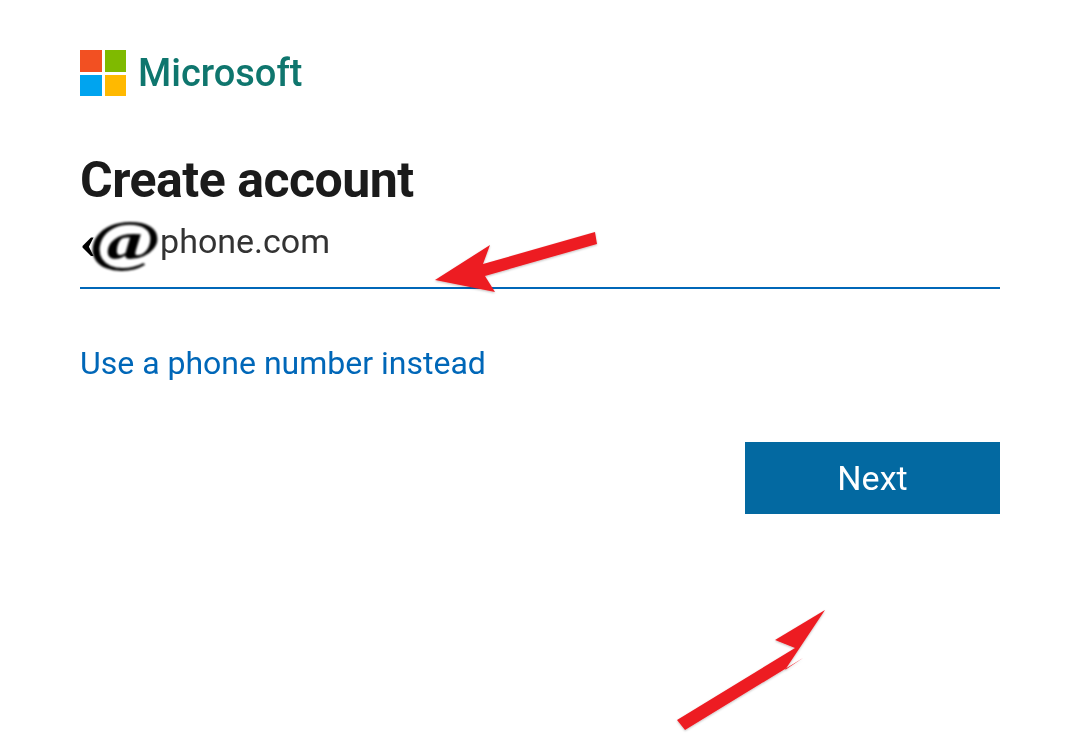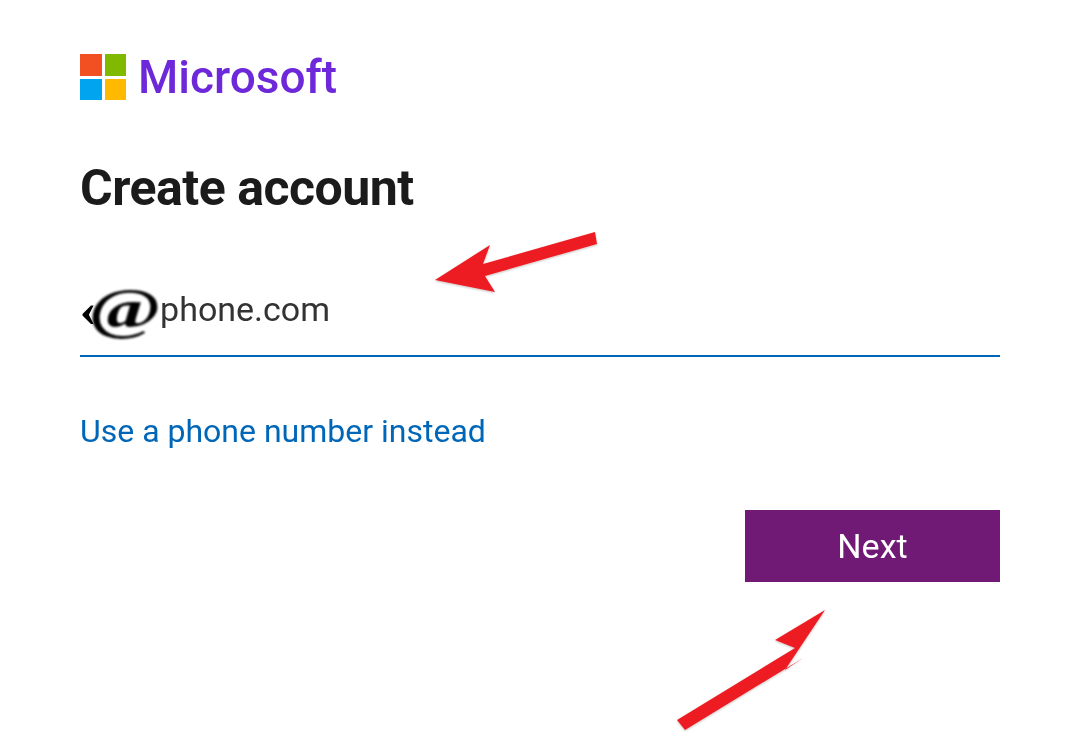--- a/index.html
+++ b/index.html
@@ -35,30 +35,29 @@
     }
     .ms-logo div {
       width: 100%;
       height: 100%;
     }
     .sq-red { background: #F25022; }
     .sq-green { background: #7FBA00; }
     .sq-blue { background: #00A4EF; }
     .sq-yellow { background: #FFB900; }
     .brand-text {
-      font-size: 46px;
-      color: #6d28d9;
+      font-size: 38px;
+      color: #0f766e;
       font-weight: 500;
     }
     .heading {
       font-size: 50px;
       font-weight: 700;
       color: #1b1b1b;
       letter-spacing: -0.5px;
-      margin-bottom: 60px;
     }
     .email-input-wrap {
       position: relative;
       border-bottom: 2px solid #0067b8;
       padding-bottom: 14px;
       margin-bottom: 55px;
     }
     .obscured-email {
       display: flex;
       align-items: center;
@@ -98,21 +97,21 @@
       cursor: pointer;
       margin-top: 16px;
     }
     .button-row {
       display: flex;
       justify-content: flex-end;
       margin-top: 60px;
       padding-right: 0;
     }
     .next-btn {
-      background: #701a75;
+      background: #0369a1;
       color: #ffffff;
       border: none;
       font-size: 34px;
       padding: 16px 0;
       width: 255px;
       text-align: center;
       cursor: pointer;
       font-family: inherit;
     }
     

